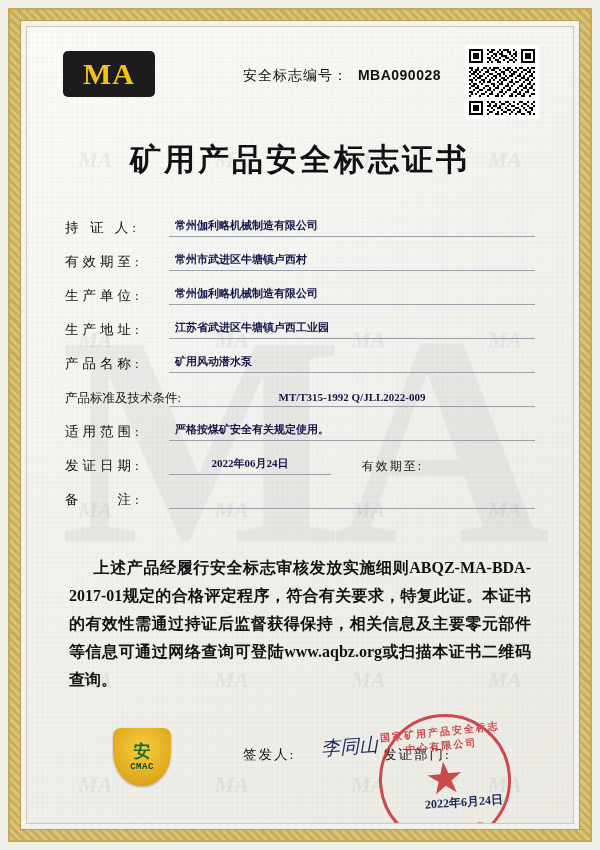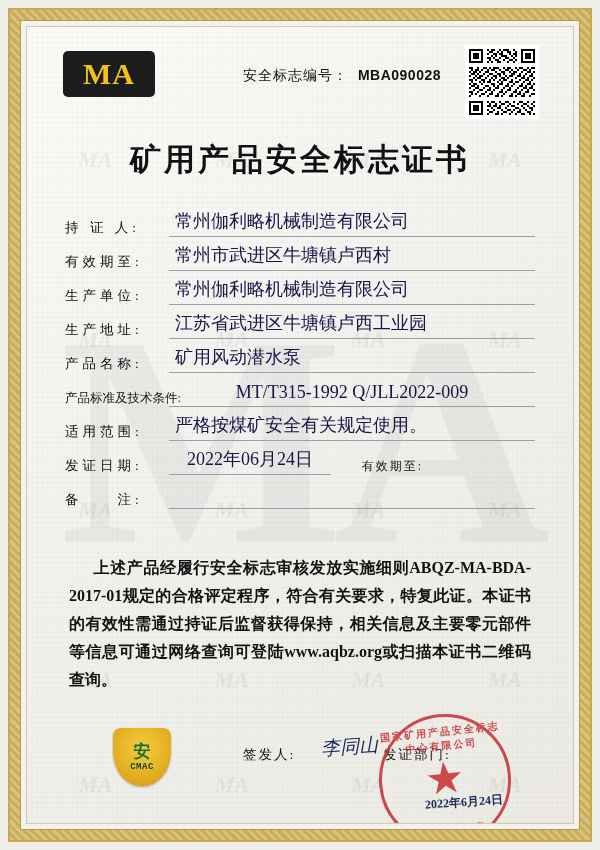--- a/index.html
+++ b/index.html
@@ -85,21 +85,21 @@
   .fields{margin-top:26px;padding:0 12px;}
   .row{display:flex;align-items:flex-end;margin-bottom:4px;height:30px;}
   .label{
     width:104px;flex:0 0 104px;font-size:13.5px;color:#111;
     font-family:"Liberation Serif", serif;
     letter-spacing:4px;white-space:nowrap;
   }
   .label.tight{letter-spacing:0px;font-size:12.5px;}
   .value{
     flex:1;border-bottom:1px solid #9aa0a8;
-    font-size:18px;font-weight:normal;color:#15154a;
+    font-size:11px;font-weight:bold;color:#15154a;
     font-family:"Liberation Serif", serif;
     padding:0 6px 3px 6px;white-space:nowrap;overflow:hidden;
   }
   .value.center{text-align:center;}
   .row.dual .value{flex:0 0 150px;text-align:center;}
   .row.dual .label2{
     width:92px;flex:0 0 92px;text-align:right;font-size:12px;color:#111;
     font-family:"Liberation Serif", serif;letter-spacing:2px;padding-right:6px;
   }
   .statement{

